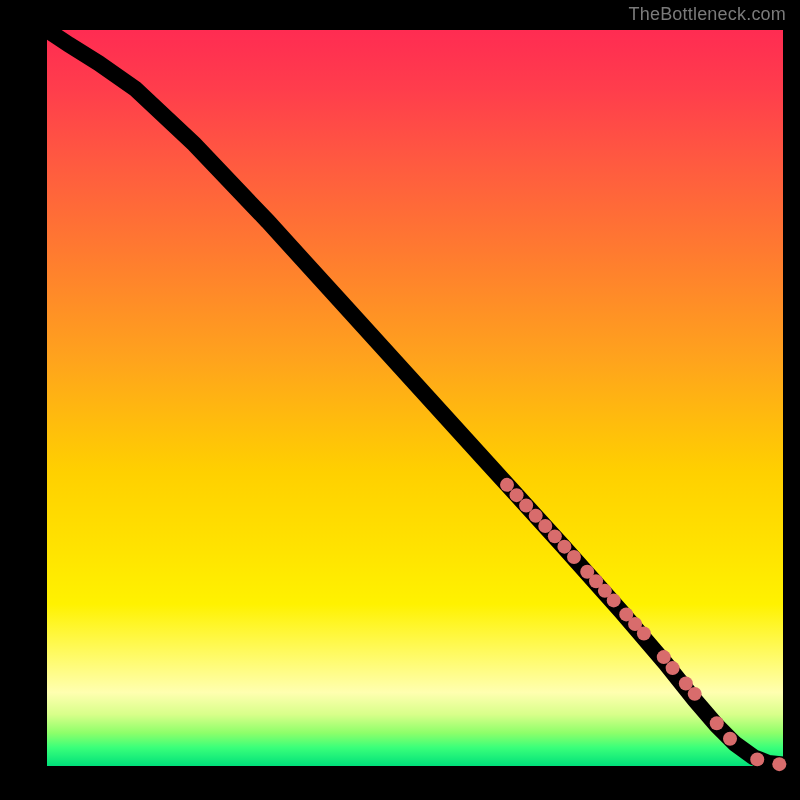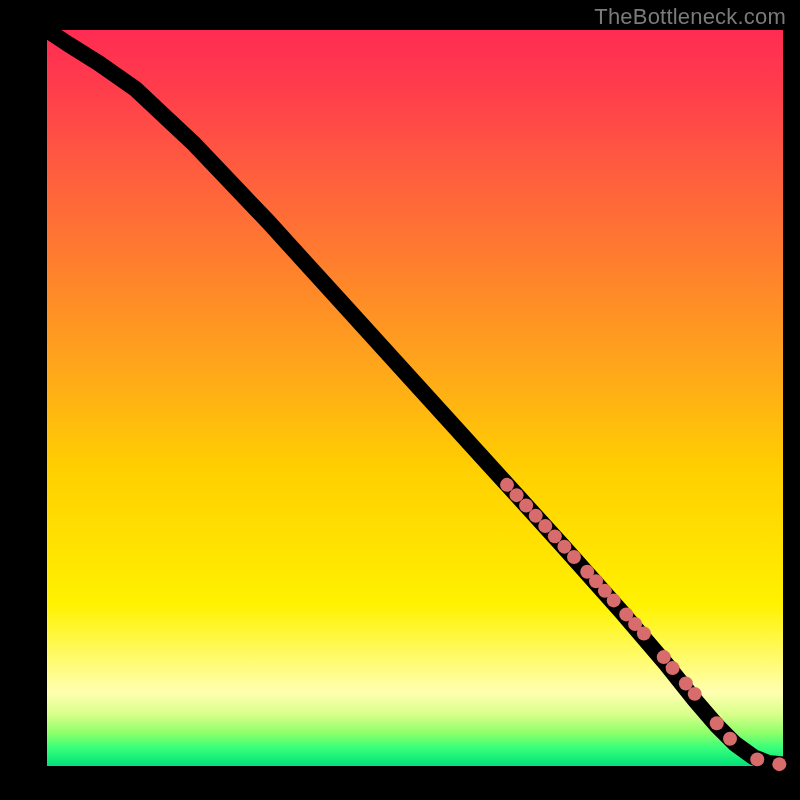--- a/index.html
+++ b/index.html
@@ -56,21 +56,21 @@
   .marker {
     fill: #d86c6c;
     stroke: none;
   }
 
   .watermark {
     position: absolute;
     top: 4px;
     right: 14px;
     color: #7a7a7a;
-    font-size: 22px;
+    font-size: 18px;
     letter-spacing: 0.2px;
     font-weight: 400;
   }
 </style>
 </head>
 <body>
 
 <div class="stage">
 
   <div class="watermark">TheBottleneck.com</div>

